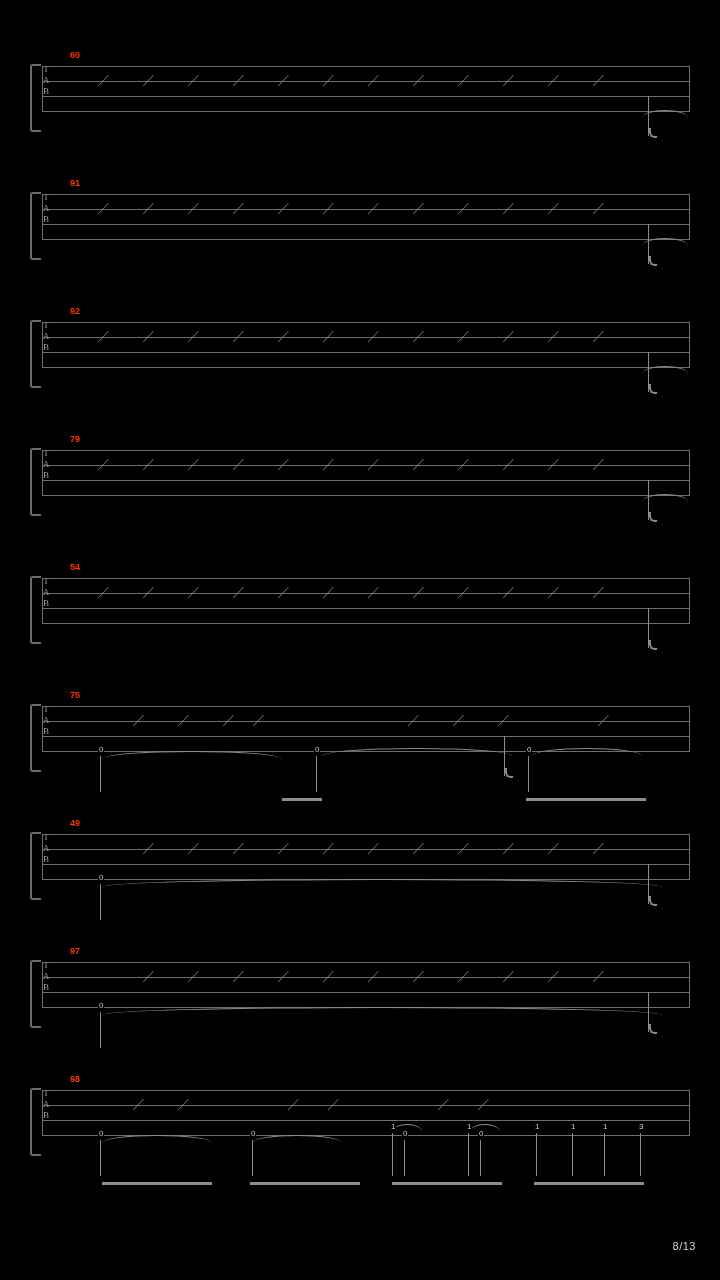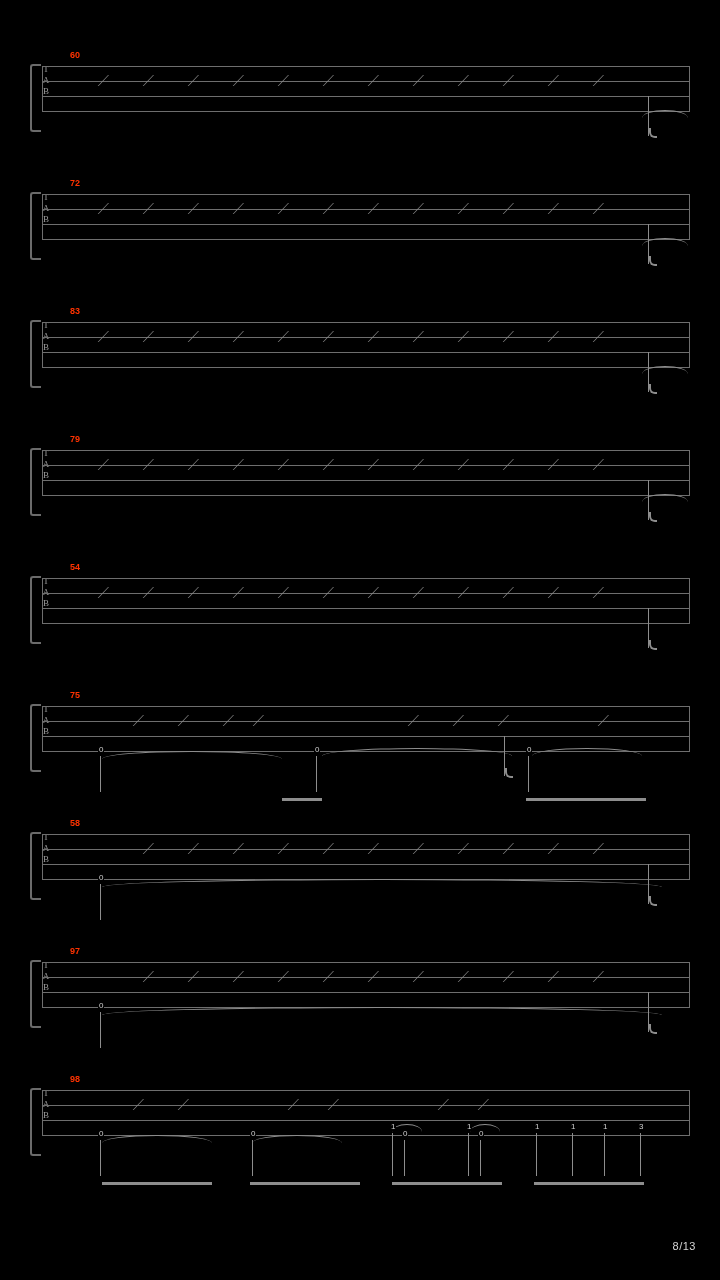--- a/index.html
+++ b/index.html
@@ -191,21 +191,21 @@
           <div class="rest" style="left: 375px; top: 6px;">∕</div>
           <div class="rest" style="left: 420px; top: 6px;">∕</div>
           <div class="rest" style="left: 465px; top: 6px;">∕</div>
           <div class="rest" style="left: 510px; top: 6px;">∕</div>
           <div class="rest" style="left: 555px; top: 6px;">∕</div>
           <div class="stem" style="left: 606px; top: 30px; height: 40px;"></div>
           <div class="flag" style="left: 607px; top: 62px;"></div>
         </div>
       </div>
       <div class="system" style="top: 178px;">
-        <div class="measure-number">72</div>
+        <div class="measure-number">91</div>
         <div class="bracket"></div>
         <div class="tabclef">
           <span>T</span>
           <span>A</span>
           <span>B</span>
         </div>
         <div class="staff">
           <div class="sline l0"></div>
           <div class="sline l1"></div>
           <div class="sline l2"></div>
@@ -223,21 +223,21 @@
           <div class="rest" style="left: 375px; top: 6px;">∕</div>
           <div class="rest" style="left: 420px; top: 6px;">∕</div>
           <div class="rest" style="left: 465px; top: 6px;">∕</div>
           <div class="rest" style="left: 510px; top: 6px;">∕</div>
           <div class="rest" style="left: 555px; top: 6px;">∕</div>
           <div class="stem" style="left: 606px; top: 30px; height: 40px;"></div>
           <div class="flag" style="left: 607px; top: 62px;"></div>
         </div>
       </div>
       <div class="system" style="top: 306px;">
-        <div class="measure-number">83</div>
+        <div class="measure-number">92</div>
         <div class="bracket"></div>
         <div class="tabclef">
           <span>T</span>
           <span>A</span>
           <span>B</span>
         </div>
         <div class="staff">
           <div class="sline l0"></div>
           <div class="sline l1"></div>
           <div class="sline l2"></div>
@@ -356,21 +356,21 @@
           <div class="stem" style="left: 274px; top: 50px; height: 36px;"></div>
           <div class="fret" style="left: 484px; top: 40px;">0</div>
           <div class="stem" style="left: 486px; top: 50px; height: 36px;"></div>
           <div class="beam" style="left: 240px; top: 92px; width: 40px;"></div>
           <div class="beam" style="left: 484px; top: 92px; width: 120px;"></div>
           <div class="stem" style="left: 462px; top: 30px; height: 40px;"></div>
           <div class="flag" style="left: 463px; top: 62px;"></div>
         </div>
       </div>
       <div class="system" style="top: 818px;">
-        <div class="measure-number">58</div>
+        <div class="measure-number">49</div>
         <div class="bracket"></div>
         <div class="tabclef">
           <span>T</span>
           <span>A</span>
           <span>B</span>
         </div>
         <div class="staff">
           <div class="sline l0"></div>
           <div class="sline l1"></div>
           <div class="sline l2"></div>

